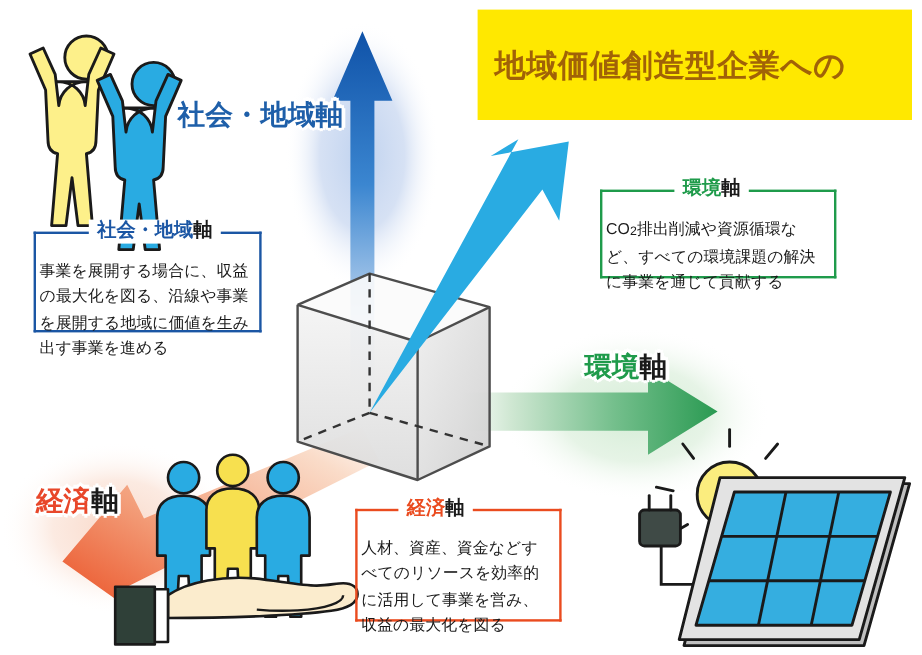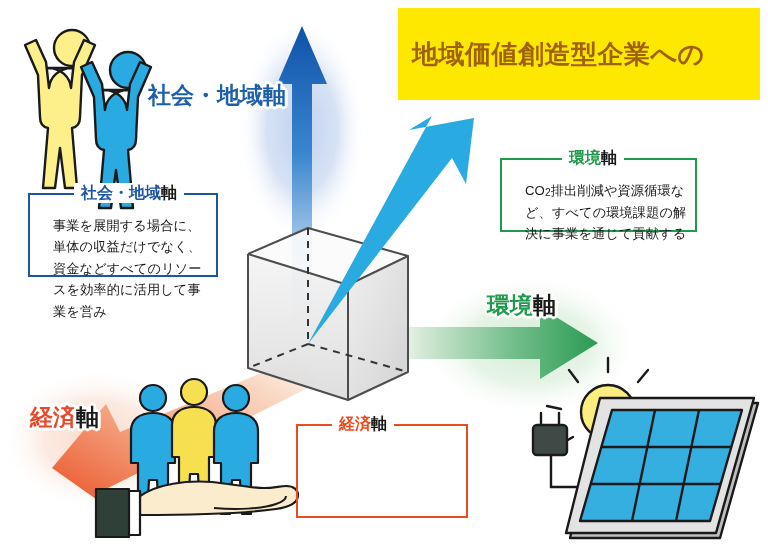--- a/index.html
+++ b/index.html
@@ -59,21 +59,21 @@
   .callout .frame-top-l,.callout .frame-top-r{
     position:absolute;top:0;height:0;border-top:2px solid currentColor;
   }
   .callout .hdr{
     position:absolute;top:-10px;
     font-weight:bold;font-size:16px;white-space:nowrap;
     background:#fff;padding:0 7px;line-height:20px;
   }
   .callout .hdr .suffix{color:#1a1a1a;}
   .callout .body{
-    position:absolute;left:25px;right:9px;top:22px;
+    position:absolute;left:5px;right:9px;top:22px;
     font-size:13.2px;line-height:1.62;color:#1a1a1a;
     letter-spacing:0.1px;
   }
 
   .callout-social{left:28px;top:193px;width:190px;height:84px;color:#1b56a4;}
   .callout-social .hdr{left:46px;color:#1b56a4;}
 
   .callout-env{left:500px;top:158px;width:197px;height:74px;color:#1f9b4b;}
   .callout-env .hdr{left:62px;color:#1f9b4b;}
 
@@ -267,33 +267,34 @@
     <span class="kw">環境</span><span class="suffix">軸</span>
   </div>
 
   <div class="axis-label axis-eco">
     <span class="kw">経済</span><span class="suffix">軸</span>
   </div>
 
   <div class="callout callout-social">
     <div class="frame" style="border-top: none;"></div>
     <div class="hdr"><span>社会・地域</span><span class="suffix">軸</span></div>
-    <div class="body">事業を展開する場合に、単体の収益だけでなく、資金などすべてのリソースを効率的に活用して事業を営み</div>
+    <div class="body">事業を展開する場合に、収益の最大化を図る、沿線や事業を展開する地域に価値を生み出す事業を進める</div>
   <div class="frame-top-l" style="left: 0px; width: 46px;"></div>
       <div class="frame-top-l" style="left: 156px; width: 34px;"></div>
     </div>
 
   <div class="callout callout-env">
     <div class="frame" style="border-top: none;"></div>
     <div class="hdr"><span>環境</span><span class="suffix">軸</span></div>
     <div class="body"><span>CO</span><span class="sub">2</span><span>排出削減や資源循環など、すべての環境課題の解決に事業を通じて貢献する</span></div>
   <div class="frame-top-l" style="left: 0px; width: 62px;"></div>
       <div class="frame-top-l" style="left: 124px; width: 73px;"></div>
     </div>
 
   <div class="callout callout-eco">
     <div class="frame" style="border-top: none;"></div>
     <div class="hdr"><span>経済</span><span class="suffix">軸</span></div>
+    <div class="body">人材、資産、資金などすべてのリソースを効率的に活用して事業を営み、収益の最大化を図る</div>
   <div class="frame-top-l" style="left: 0px; width: 36px;"></div>
       <div class="frame-top-l" style="left: 98px; width: 74px;"></div>
     </div>
 
 </div>
 
 </body></html>

